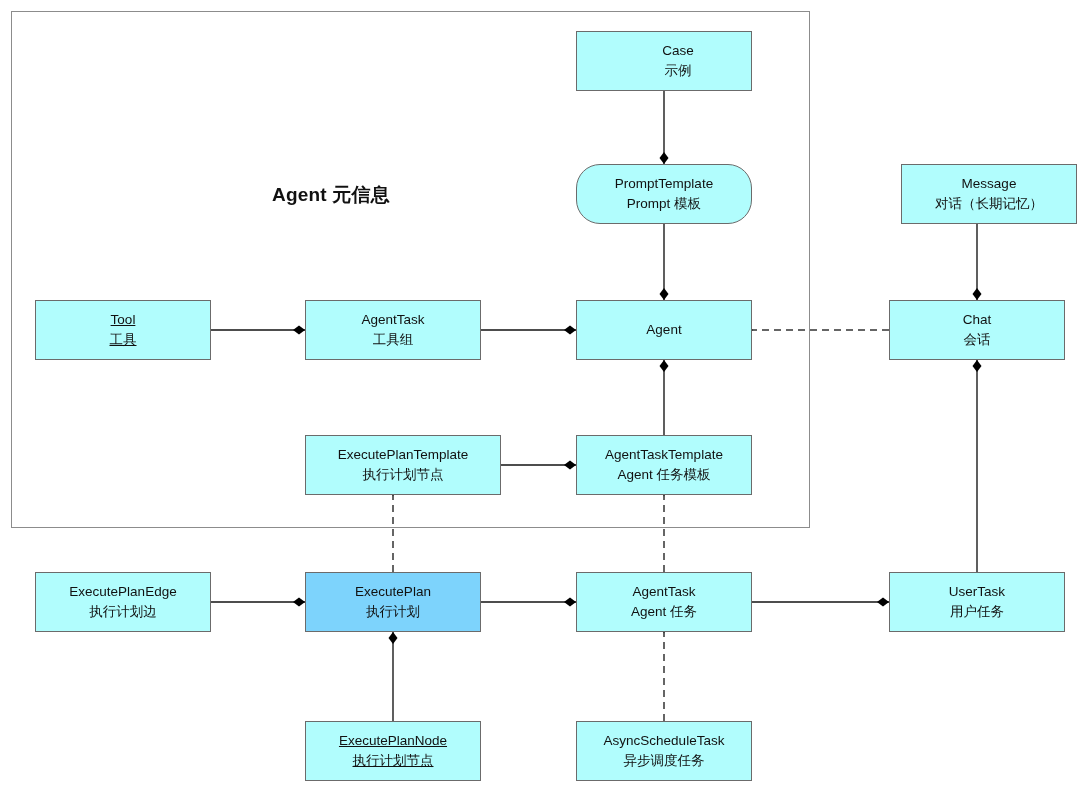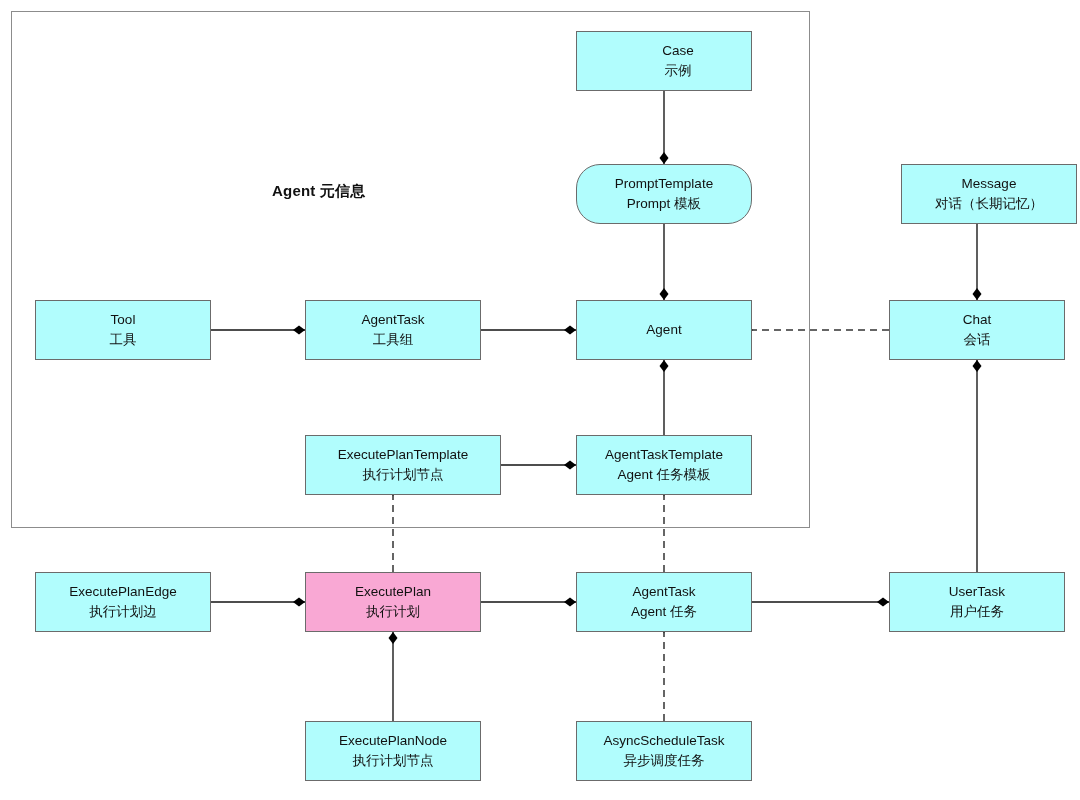--- a/index.html
+++ b/index.html
@@ -26,21 +26,21 @@
     pointer-events: none;
   }
   .group-box {
     position: absolute;
     border: 1px solid #8c8c8c;
     background: transparent;
     box-sizing: border-box;
   }
   .group-label {
     position: absolute;
-    font-size: 15px;
+    font-size: 19px;
     font-weight: bold;
     color: #111111;
     white-space: nowrap;
     letter-spacing: 0.2px;
   }
   .node {
     position: absolute;
     box-sizing: border-box;
     background: #b1fdfd;
     border: 1.4px solid #6b6b6b;
@@ -140,21 +140,21 @@
         <span class="ln">示例</span>
       </div>
       <div class="node" style="left: 576px; top: 164px; width: 176px; height: 60px; background: rgb(177, 253, 253); border-color: rgb(107, 107, 107); border-radius: 24px;">
         <span class="ln">PromptTemplate</span>
         <span class="ln">Prompt 模板</span>
       </div>
       <div class="node" style="left: 889px; top: 164px; width: 176px; height: 60px; background: rgb(177, 253, 253); border-color: rgb(107, 107, 107); margin-left: 12px;">
         <span class="ln">Message</span>
         <span class="ln">对话（长期记忆）</span>
       </div>
-      <div class="node" style="left: 35px; top: 300px; width: 176px; height: 60px; background: rgb(177, 253, 253); border-color: rgb(107, 107, 107);">
+      <div class="node" style="left: 35px; top: 300px; width: 176px; height: 60px; background: rgb(177, 253, 253); border-color: rgb(107, 107, 107); text-decoration: underline;">
         <span class="ln">Tool</span>
         <span class="ln">工具</span>
       </div>
       <div class="node" style="left: 305px; top: 300px; width: 176px; height: 60px; background: rgb(177, 253, 253); border-color: rgb(107, 107, 107);">
         <span class="ln">AgentTask</span>
         <span class="ln">工具组</span>
       </div>
       <div class="node" style="left: 576px; top: 300px; width: 176px; height: 60px; background: rgb(177, 253, 253); border-color: rgb(107, 107, 107);">
         <span class="ln">Agent</span>
       </div>
@@ -167,33 +167,33 @@
         <span class="ln">执行计划节点</span>
       </div>
       <div class="node" style="left: 576px; top: 435px; width: 176px; height: 60px; background: rgb(177, 253, 253); border-color: rgb(107, 107, 107);">
         <span class="ln">AgentTaskTemplate</span>
         <span class="ln">Agent 任务模板</span>
       </div>
       <div class="node" style="left: 35px; top: 572px; width: 176px; height: 60px; background: rgb(177, 253, 253); border-color: rgb(107, 107, 107);">
         <span class="ln">ExecutePlanEdge</span>
         <span class="ln">执行计划边</span>
       </div>
-      <div class="node" style="left: 305px; top: 572px; width: 176px; height: 60px; background: #f9a8d4; border-color: rgb(107, 107, 107);">
+      <div class="node" style="left: 305px; top: 572px; width: 176px; height: 60px; background: #7dd3fc; border-color: rgb(107, 107, 107);">
         <span class="ln">ExecutePlan</span>
         <span class="ln">执行计划</span>
       </div>
       <div class="node" style="left: 576px; top: 572px; width: 176px; height: 60px; background: rgb(177, 253, 253); border-color: rgb(107, 107, 107);">
         <span class="ln">AgentTask</span>
         <span class="ln">Agent 任务</span>
       </div>
       <div class="node" style="left: 889px; top: 572px; width: 176px; height: 60px; background: rgb(177, 253, 253); border-color: rgb(107, 107, 107);">
         <span class="ln">UserTask</span>
         <span class="ln">用户任务</span>
       </div>
-      <div class="node" style="left: 305px; top: 721px; width: 176px; height: 60px; background: rgb(177, 253, 253); border-color: rgb(107, 107, 107);">
+      <div class="node" style="left: 305px; top: 721px; width: 176px; height: 60px; background: rgb(177, 253, 253); border-color: rgb(107, 107, 107); text-decoration: underline;">
         <span class="ln">ExecutePlanNode</span>
         <span class="ln">执行计划节点</span>
       </div>
       <div class="node" style="left: 576px; top: 721px; width: 176px; height: 60px; background: rgb(177, 253, 253); border-color: rgb(107, 107, 107);">
         <span class="ln">AsyncScheduleTask</span>
         <span class="ln">异步调度任务</span>
       </div>
     </div>
 </div>
 

